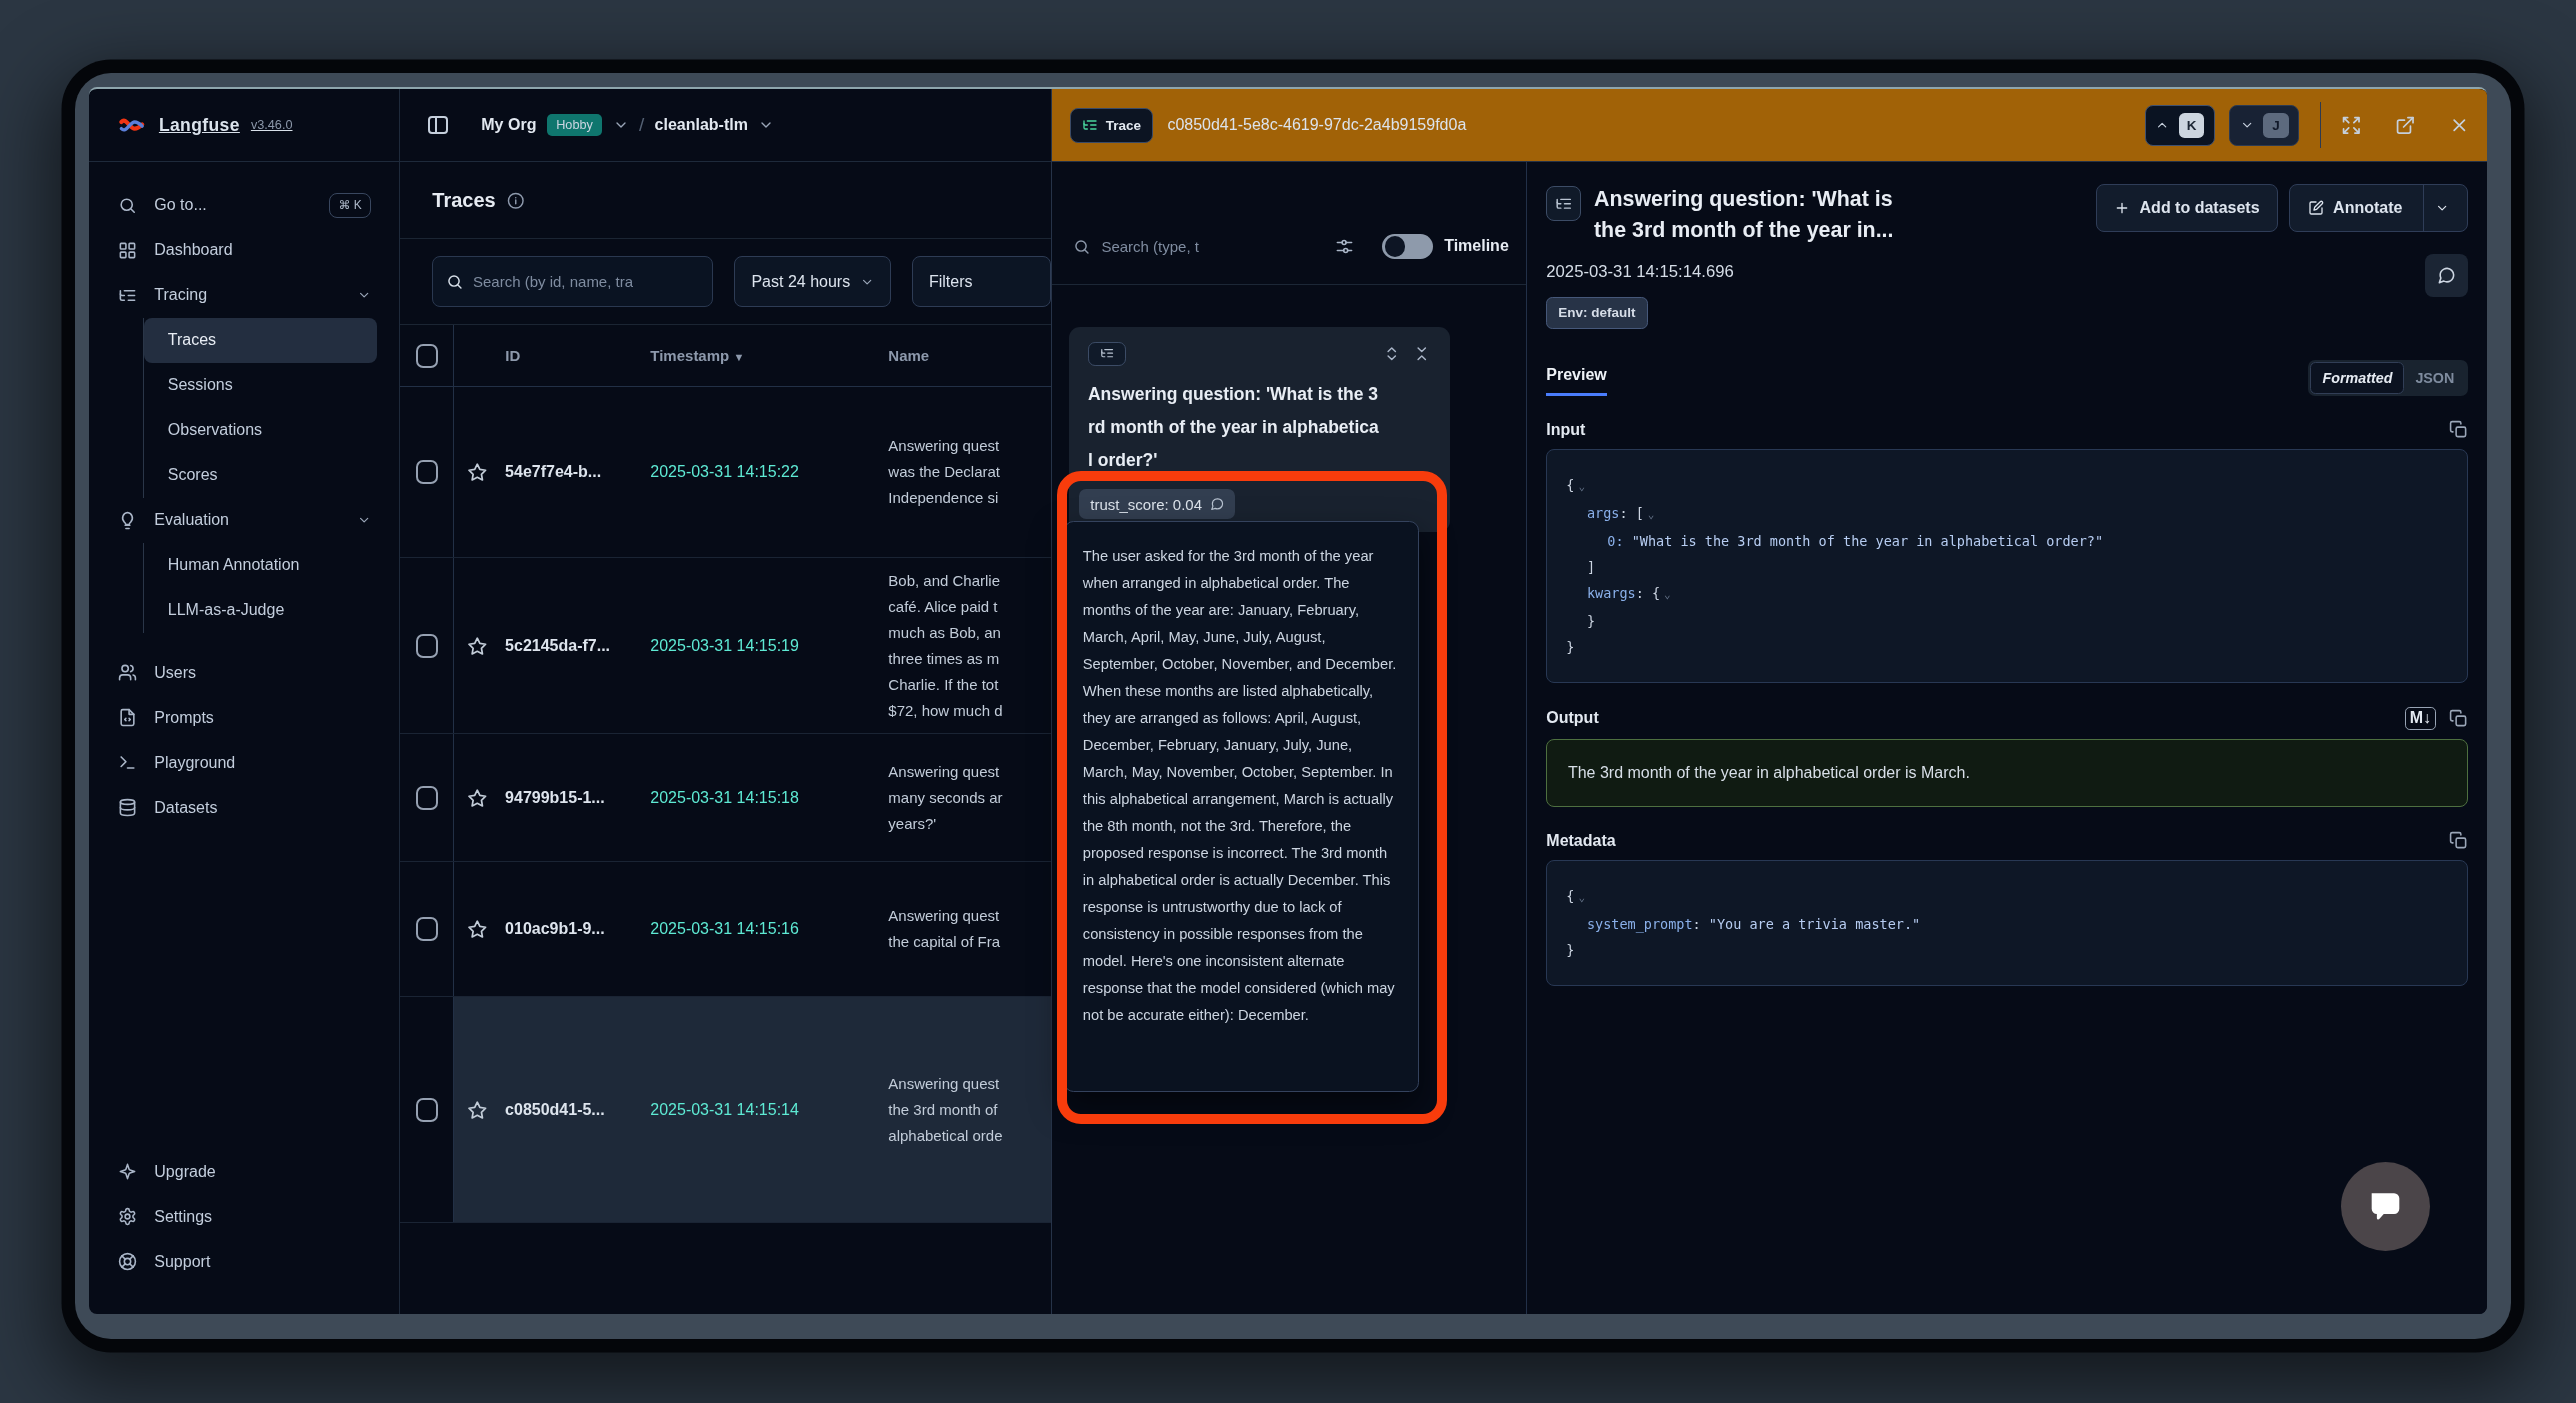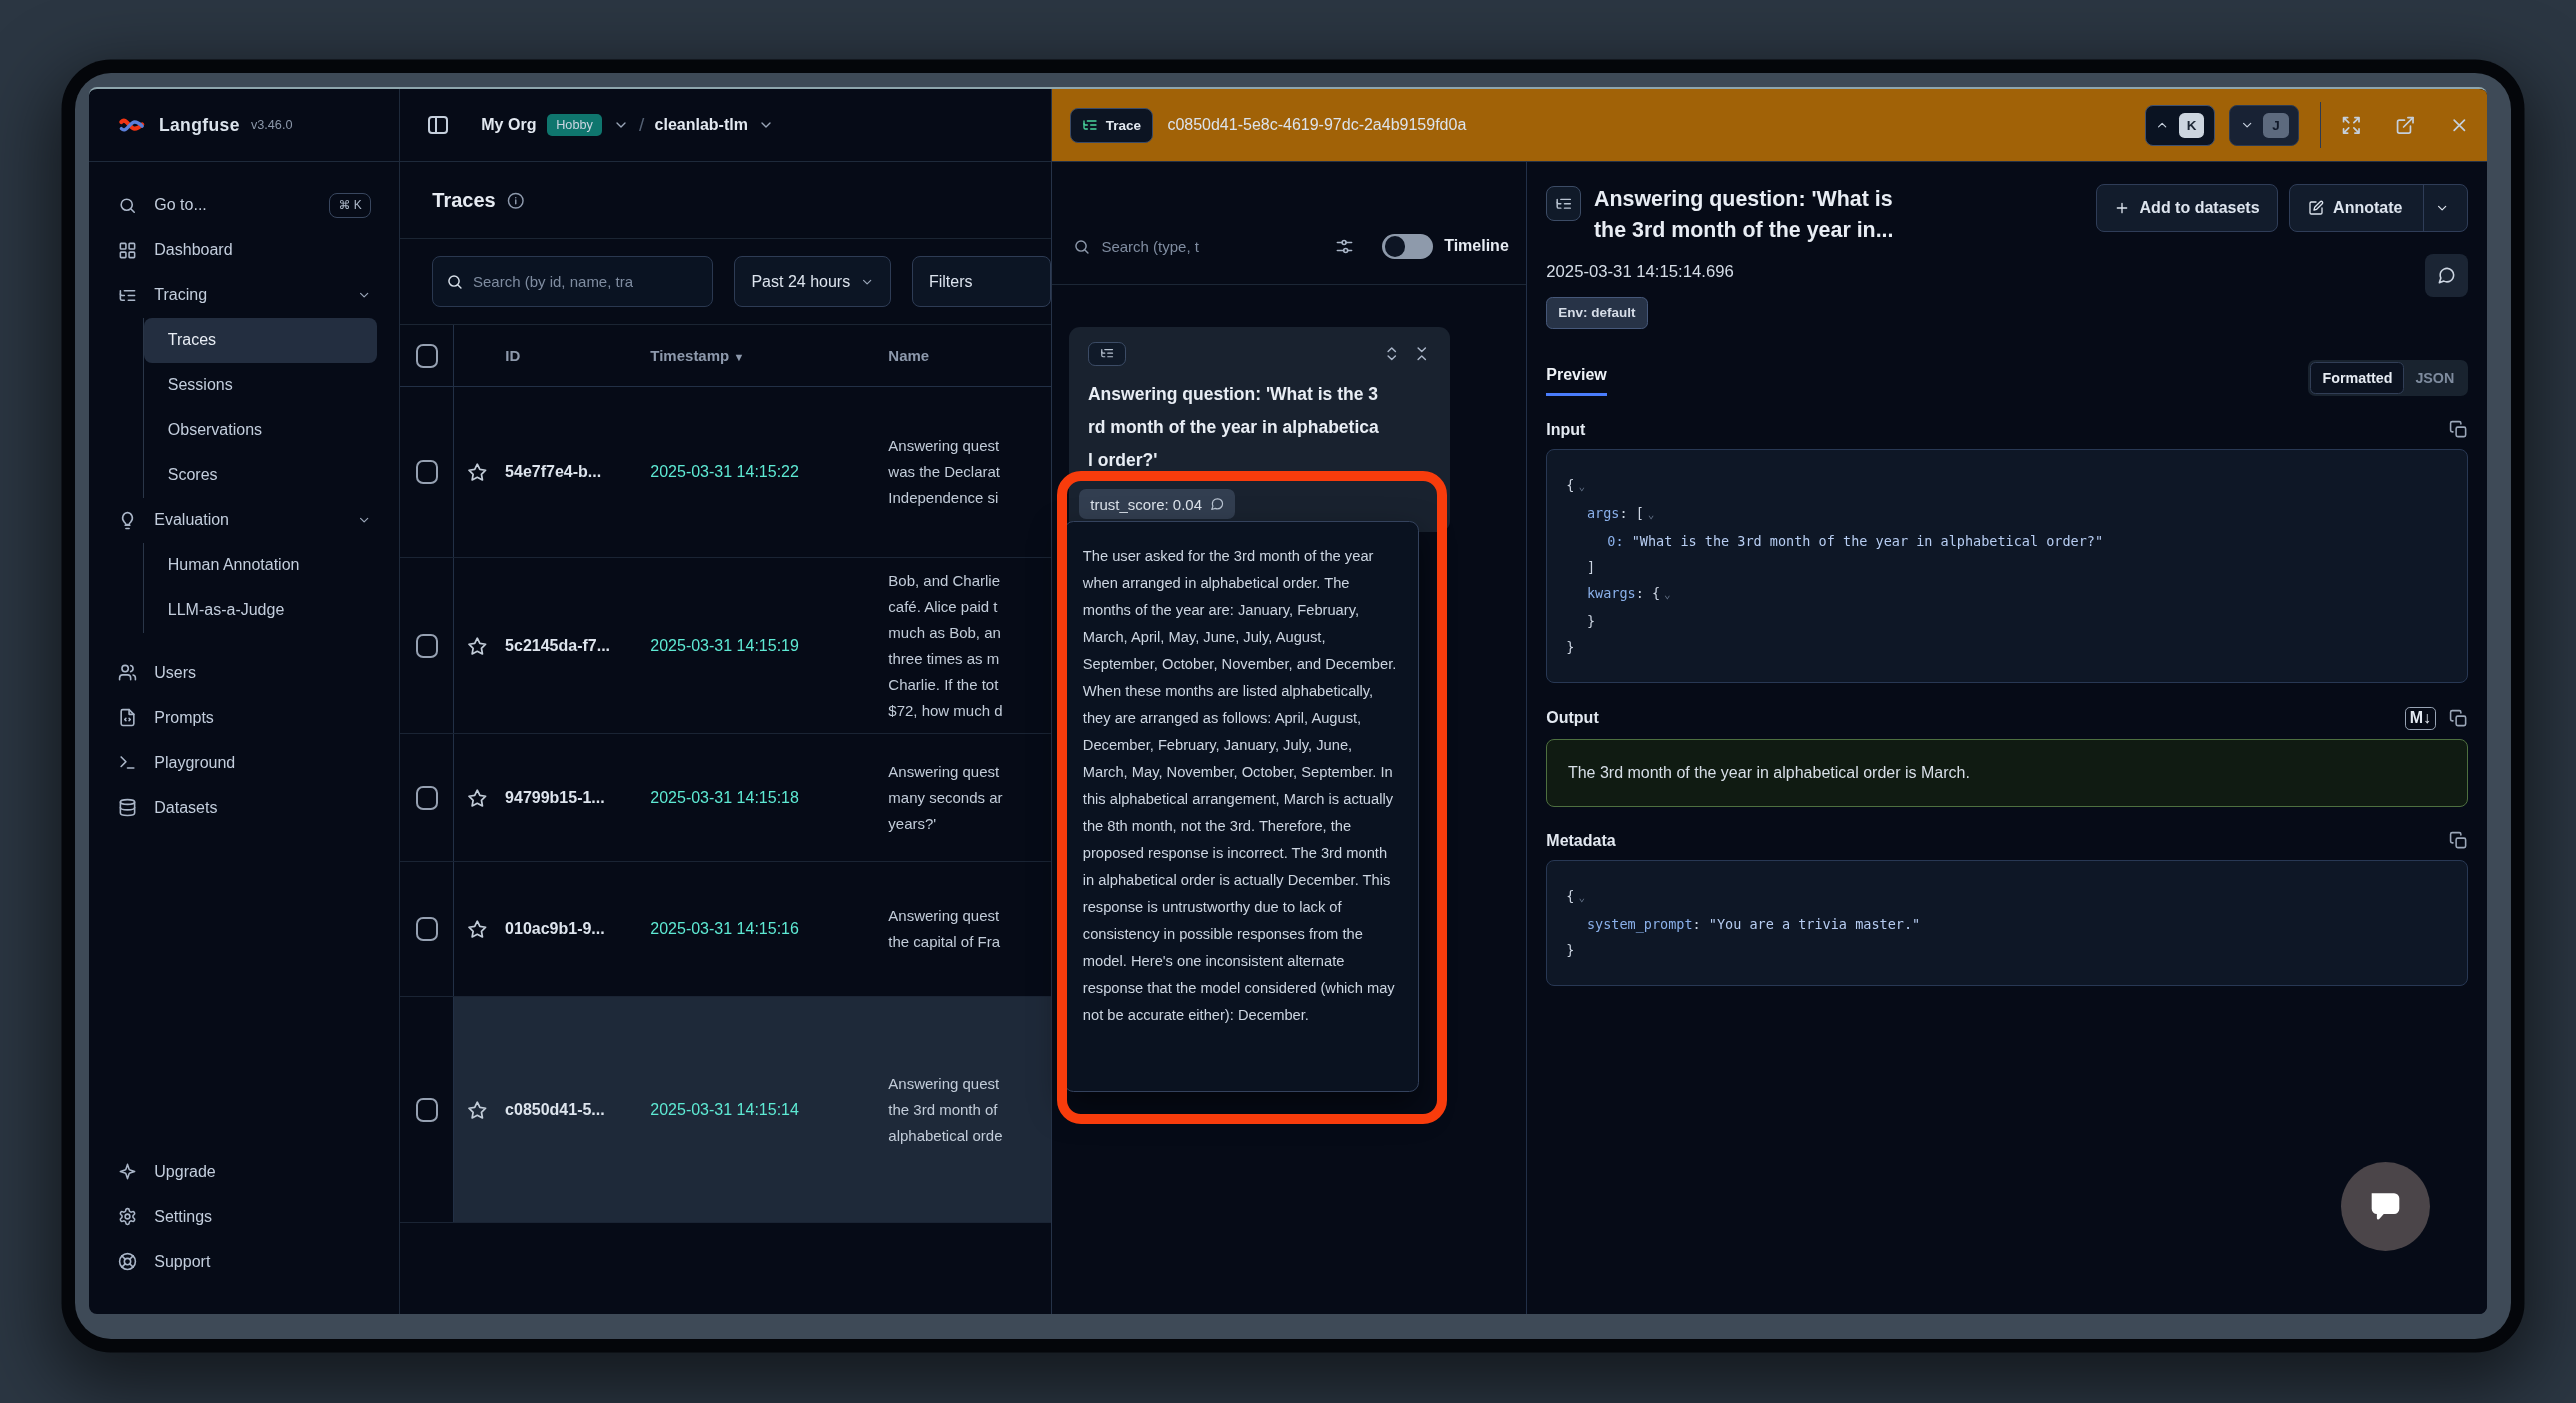--- a/index.html
+++ b/index.html
@@ -10,21 +10,21 @@
     background:#3e4a57; border-radius:36px;
     box-shadow:0 0 0 13.5px #04060a, 0 24px 71px 24px rgba(0,0,0,.55); }
   .app { position:absolute; left:14.3px; top:14.3px; width:2398px; height:1227px;
     background:#060b17; border-radius:8px; border-top:2.4px solid #8fa6ad; overflow:hidden; }
 
   svg { display:block; fill:none; stroke:currentColor; stroke-width:2; stroke-linecap:round; stroke-linejoin:round; }
 
   
   .topbar { position:absolute; left:0; top:0; width:962px; height:73px; border-bottom:0.8px solid #1e2a3b;
     display:flex; align-items:center; }
-  .sidebar-head { width:311px; height:100%; border-right:0.8px solid #1e2a3b; display:flex; align-items:center; padding-left:28.6px; gap:11px; flex:none; }
+  .sidebar-head { width:311px; height:100%; border-right:0.8px solid #1e2a3b; display:flex; align-items:center; padding-left:28.6px; gap:11px; flex:none;text-decoration:underline; }
   .brand-name { font-size:17.5px; font-weight:bold; color:#dbe3ec; letter-spacing:0.4px; }
   .brand-ver { font-size:12.7px; color:#8removed; color:#8b97a9; }
   .orgbar { display:flex; align-items:center; gap:10.3px; padding-left:25.4px; }
   .icon-btn { color:#c5cfdc; background:none; border:none; display:flex; align-items:center; justify-content:center; }
   .org-name { font-size:16px; color:#e2e8f0; font-weight:600; }
   .badge-plan { background:#0f766e; color:#ccd5e2; font-size:12.7px; padding:4px 9.5px; border-radius:5px; }
   .slash { color:#556275; font-size:19px; }
   .chev { color:#9aa6b8; }
 
   
@@ -116,21 +116,21 @@
   .split-chev { border-left:1.2px solid #2f3d58; align-self:stretch; display:flex; align-items:center; padding-left:11px; margin-left:11px; }
   .comment-btn { position:absolute; right:20.6px; top:92px; width:43px; height:43px; background:#1b2534; border-radius:8px;
     display:flex; align-items:center; justify-content:center; color:#cdd6e2; }
   .d-time { margin-top:16px; font-size:16.7px; color:#d5dde7; }
   .env-badge { display:inline-flex; margin-top:14.3px; height:32px; align-items:center; padding:0 11px;
     background:#273347; border:0.8px solid #46587a; border-radius:6.3px; color:#d6dde8; font-size:13.5px; font-weight:600; }
   .d-tabs { margin-top:31px; display:flex; align-items:flex-end; }
   .tab { font-size:16px; font-weight:600; color:#eef2f7; padding-bottom:9.5px; border-bottom:3.2px solid #4a7dfc; }
   .d-tabs .grow { flex:1; }
   .seg { display:flex; align-items:center; background:#19232f; border-radius:7.1px; padding:2.4px; }
-  .seg .on { background:#0b1220; border:0.8px solid #313e56; border-radius:5.6px; height:32px; display:flex; align-items:center; padding:0 11px; color:#e6ebf2; font-size:14.3px; font-weight:600; }
+  .seg .on { background:#0b1220; border:0.8px solid #313e56; border-radius:5.6px; height:32px; display:flex; align-items:center; padding:0 11px; color:#e6ebf2; font-size:14.3px; font-weight:600;font-style:italic; }
   .seg .off { padding:0 11px; color:#7f8c9f; font-size:14.3px; font-weight:600; }
   .sec-label { margin-top:24px; display:flex; align-items:center; }
   .sec-label span { font-size:16px; font-weight:bold; color:#e3e9f1; }
   .sec-label .grow { flex:1; }
   .sec-label .si { color:#9aa6b8; margin-left:12.7px; }
   .md-chip { border:1.6px solid #98a4b5; border-radius:4.8px; color:#b8c2d0; font-size:11px; font-weight:bold; padding:2.4px 4px; line-height:1; }
   .code-box { margin-top:9.5px; background:#0e1726; border:0.8px solid #283854; border-radius:8px; padding:22px 19px;
     font-family:"DejaVu Sans Mono", monospace; font-size:13.5px; line-height:26px; }
   .cl { white-space:pre; }
   .ind1 { padding-left:20.6px; } .ind2 { padding-left:41px; }

